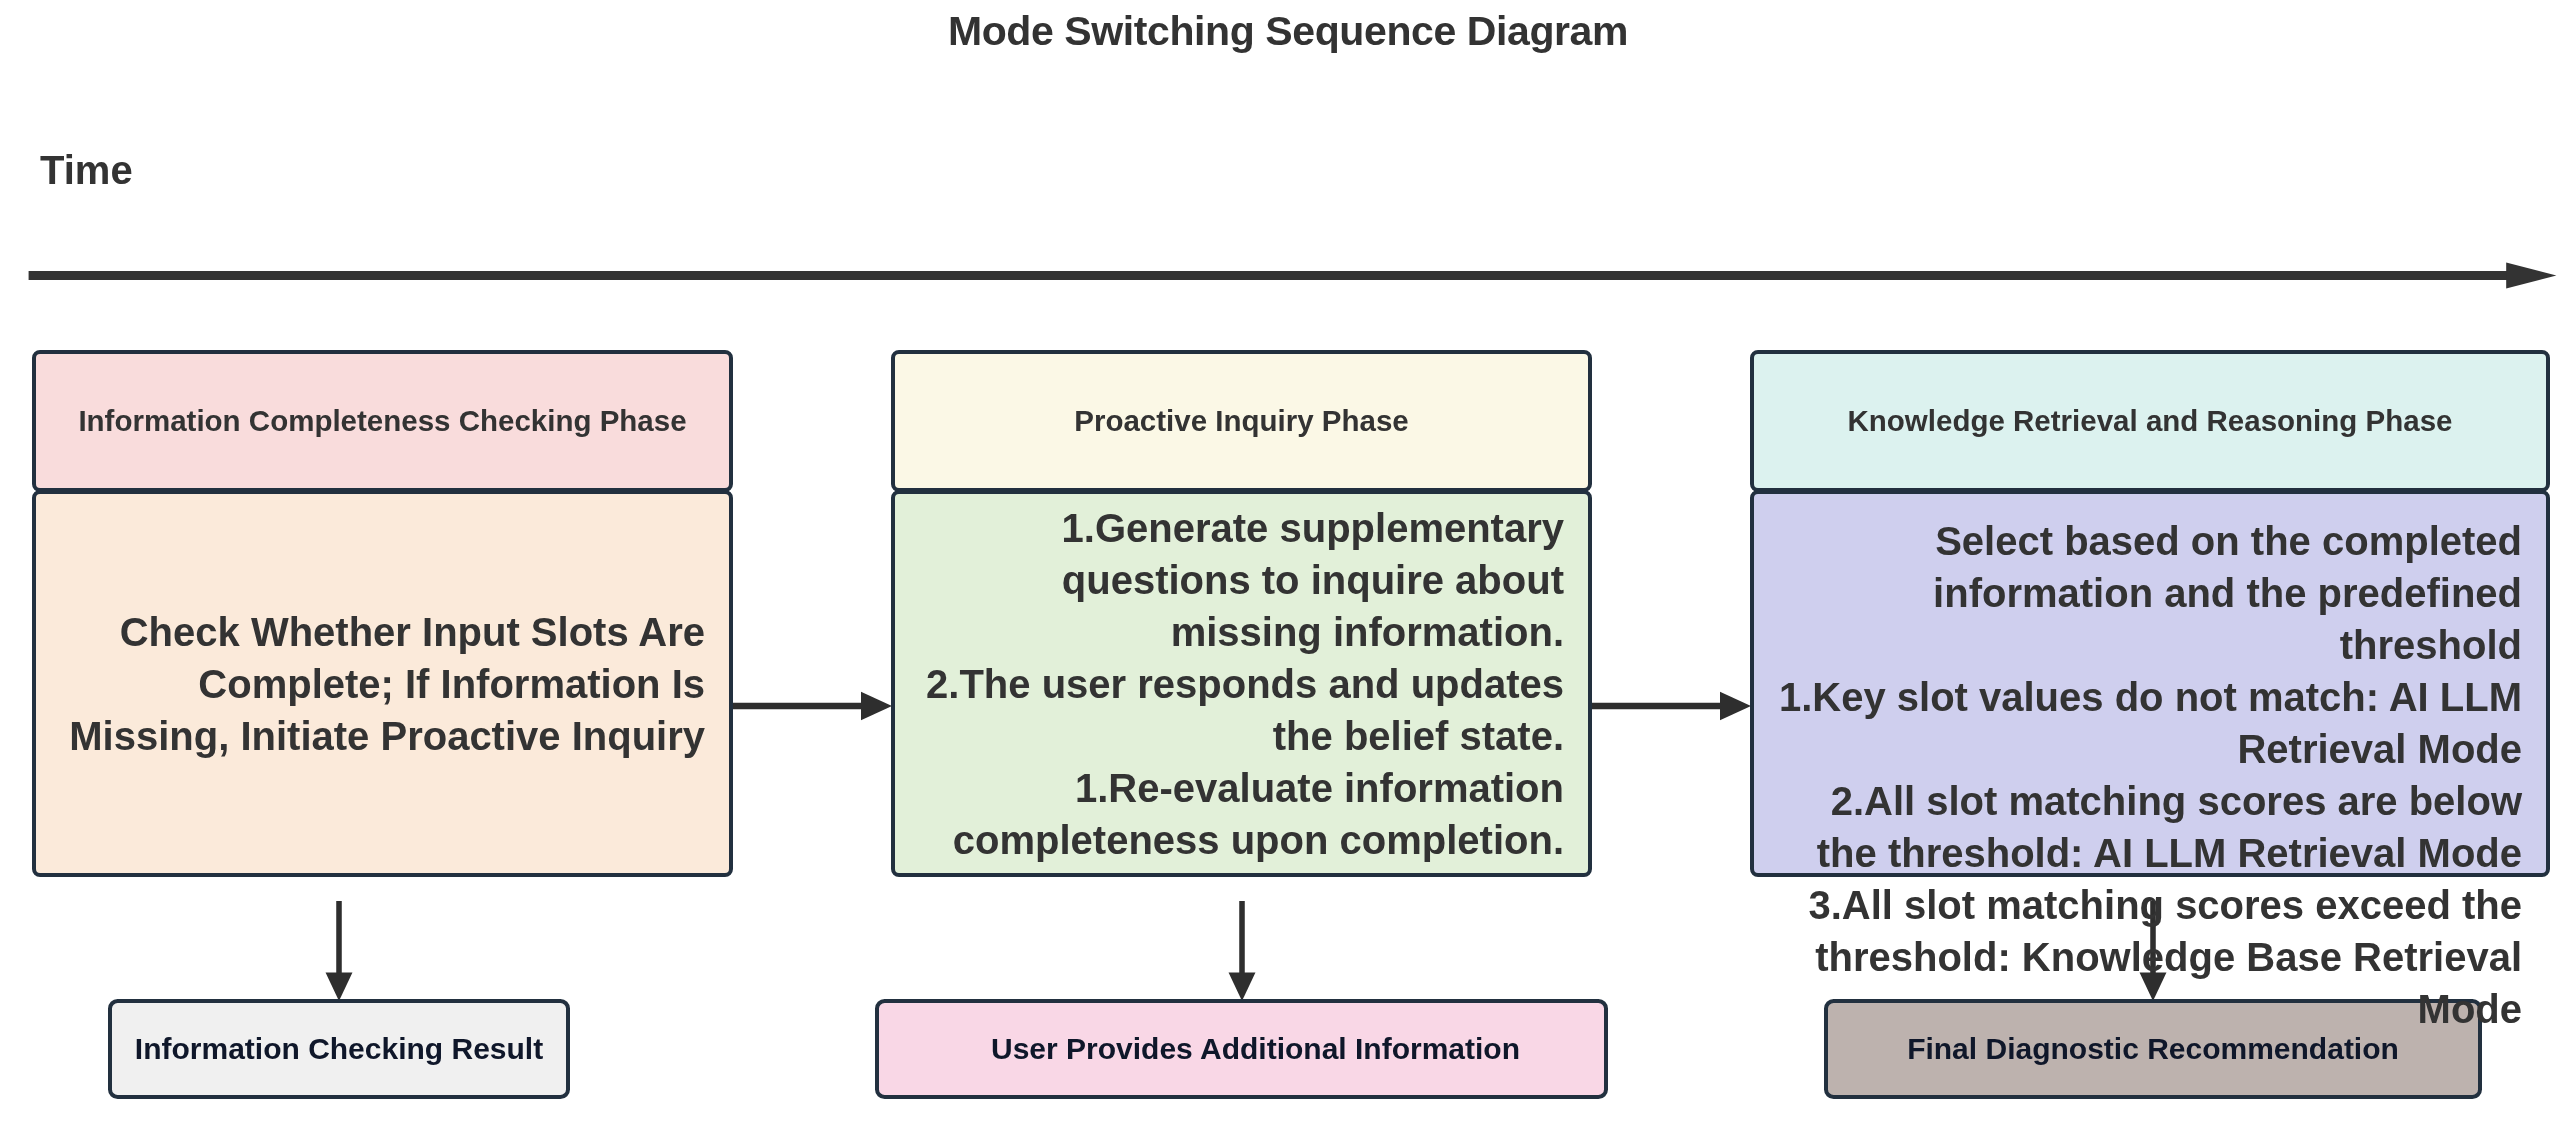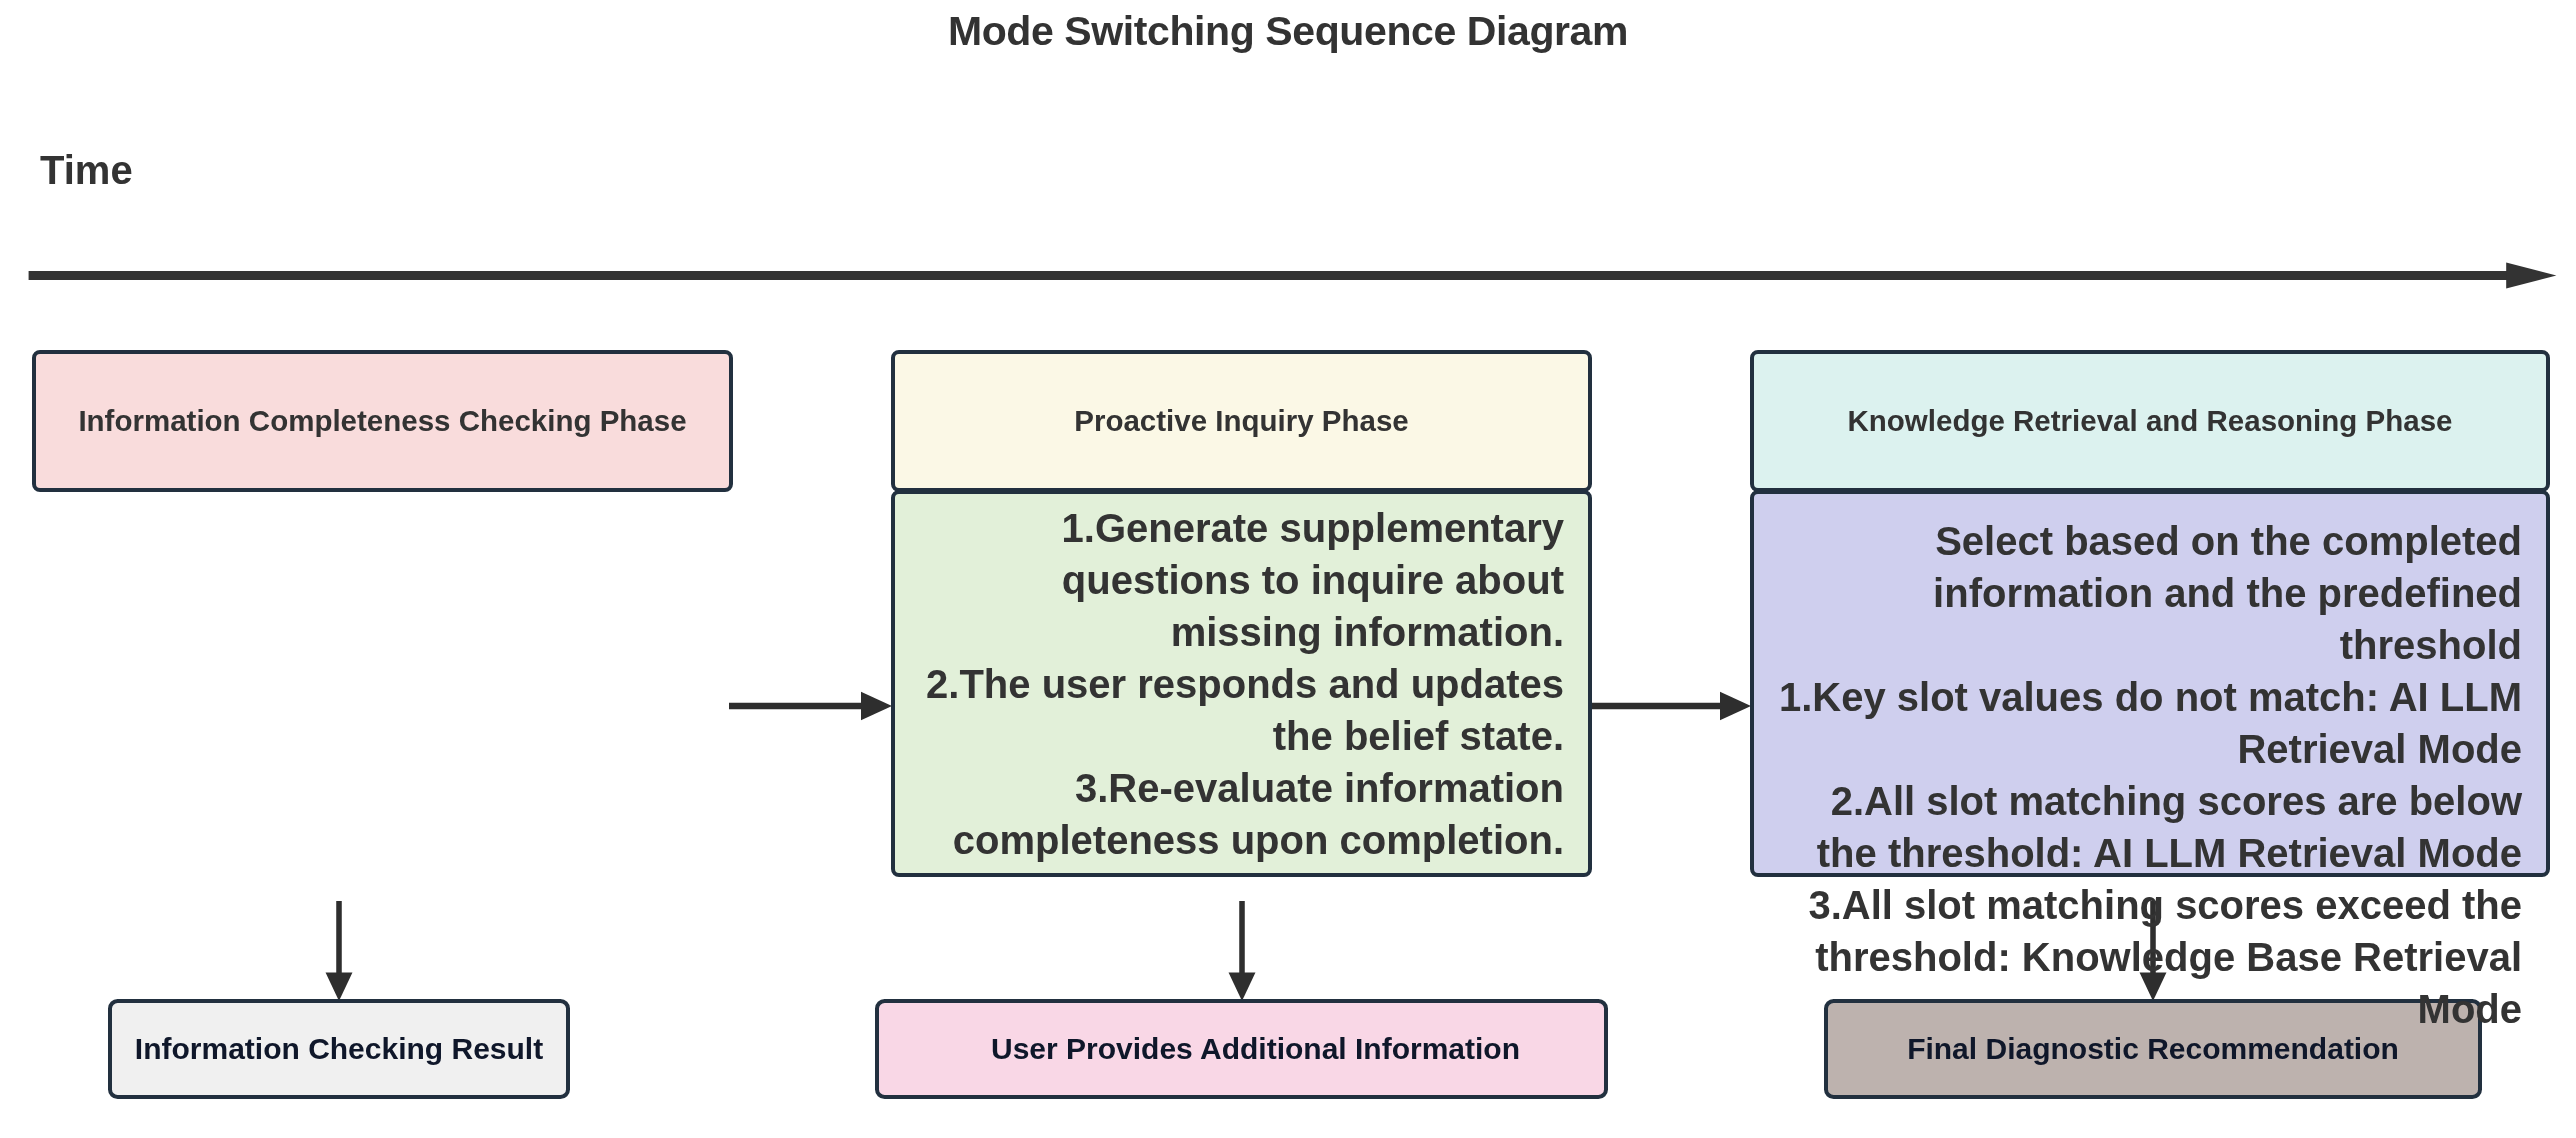--- a/index.html
+++ b/index.html
@@ -142,27 +142,28 @@
 
 <div id="time-label">Time</div>
 
 <svg id="time-axis" viewBox="0 0 3175 36" preserveAspectRatio="none">
   <line x1="2" y1="18" x2="3120" y2="18" stroke="#333333" stroke-width="11"></line>
   <polygon points="3110,2 3173,18 3110,34" fill="#333333"></polygon>
 </svg>
 
 <div class="column" id="column-0">
   <div class="phase-header" style="background:#f9dcdc;">Information Completeness Checking Phase</div>
+  <div class="phase-body" style="background:#fbeada;">Check Whether Input Slots Are Complete; If Information Is Missing, Initiate Proactive Inquiry</div>
 </div>
 
 <div class="column" id="column-1">
   <div class="phase-header" style="background:#fbf8e6;">Proactive Inquiry Phase</div>
   <div class="phase-body" style="background:#e2f0d9;">1.Generate supplementary questions to inquire about missing information.
 2.The user responds and updates the belief state.
-3.Re-evaluate information completeness upon completion.</div>
+1.Re-evaluate information completeness upon completion.</div>
 </div>
 
 <div class="column" id="column-2">
   <div class="phase-header" style="background:#dcf2ef;">Knowledge Retrieval and Reasoning Phase</div>
   <div class="phase-body" style="background:#cfcfee;">Select based on the completed information and the predefined threshold
 1.Key slot values do not match: AI LLM Retrieval Mode
 2.All slot matching scores are below the threshold: AI LLM Retrieval Mode
 3.All slot matching scores exceed the threshold: Knowledge Base Retrieval Mode</div>
 </div>
 

